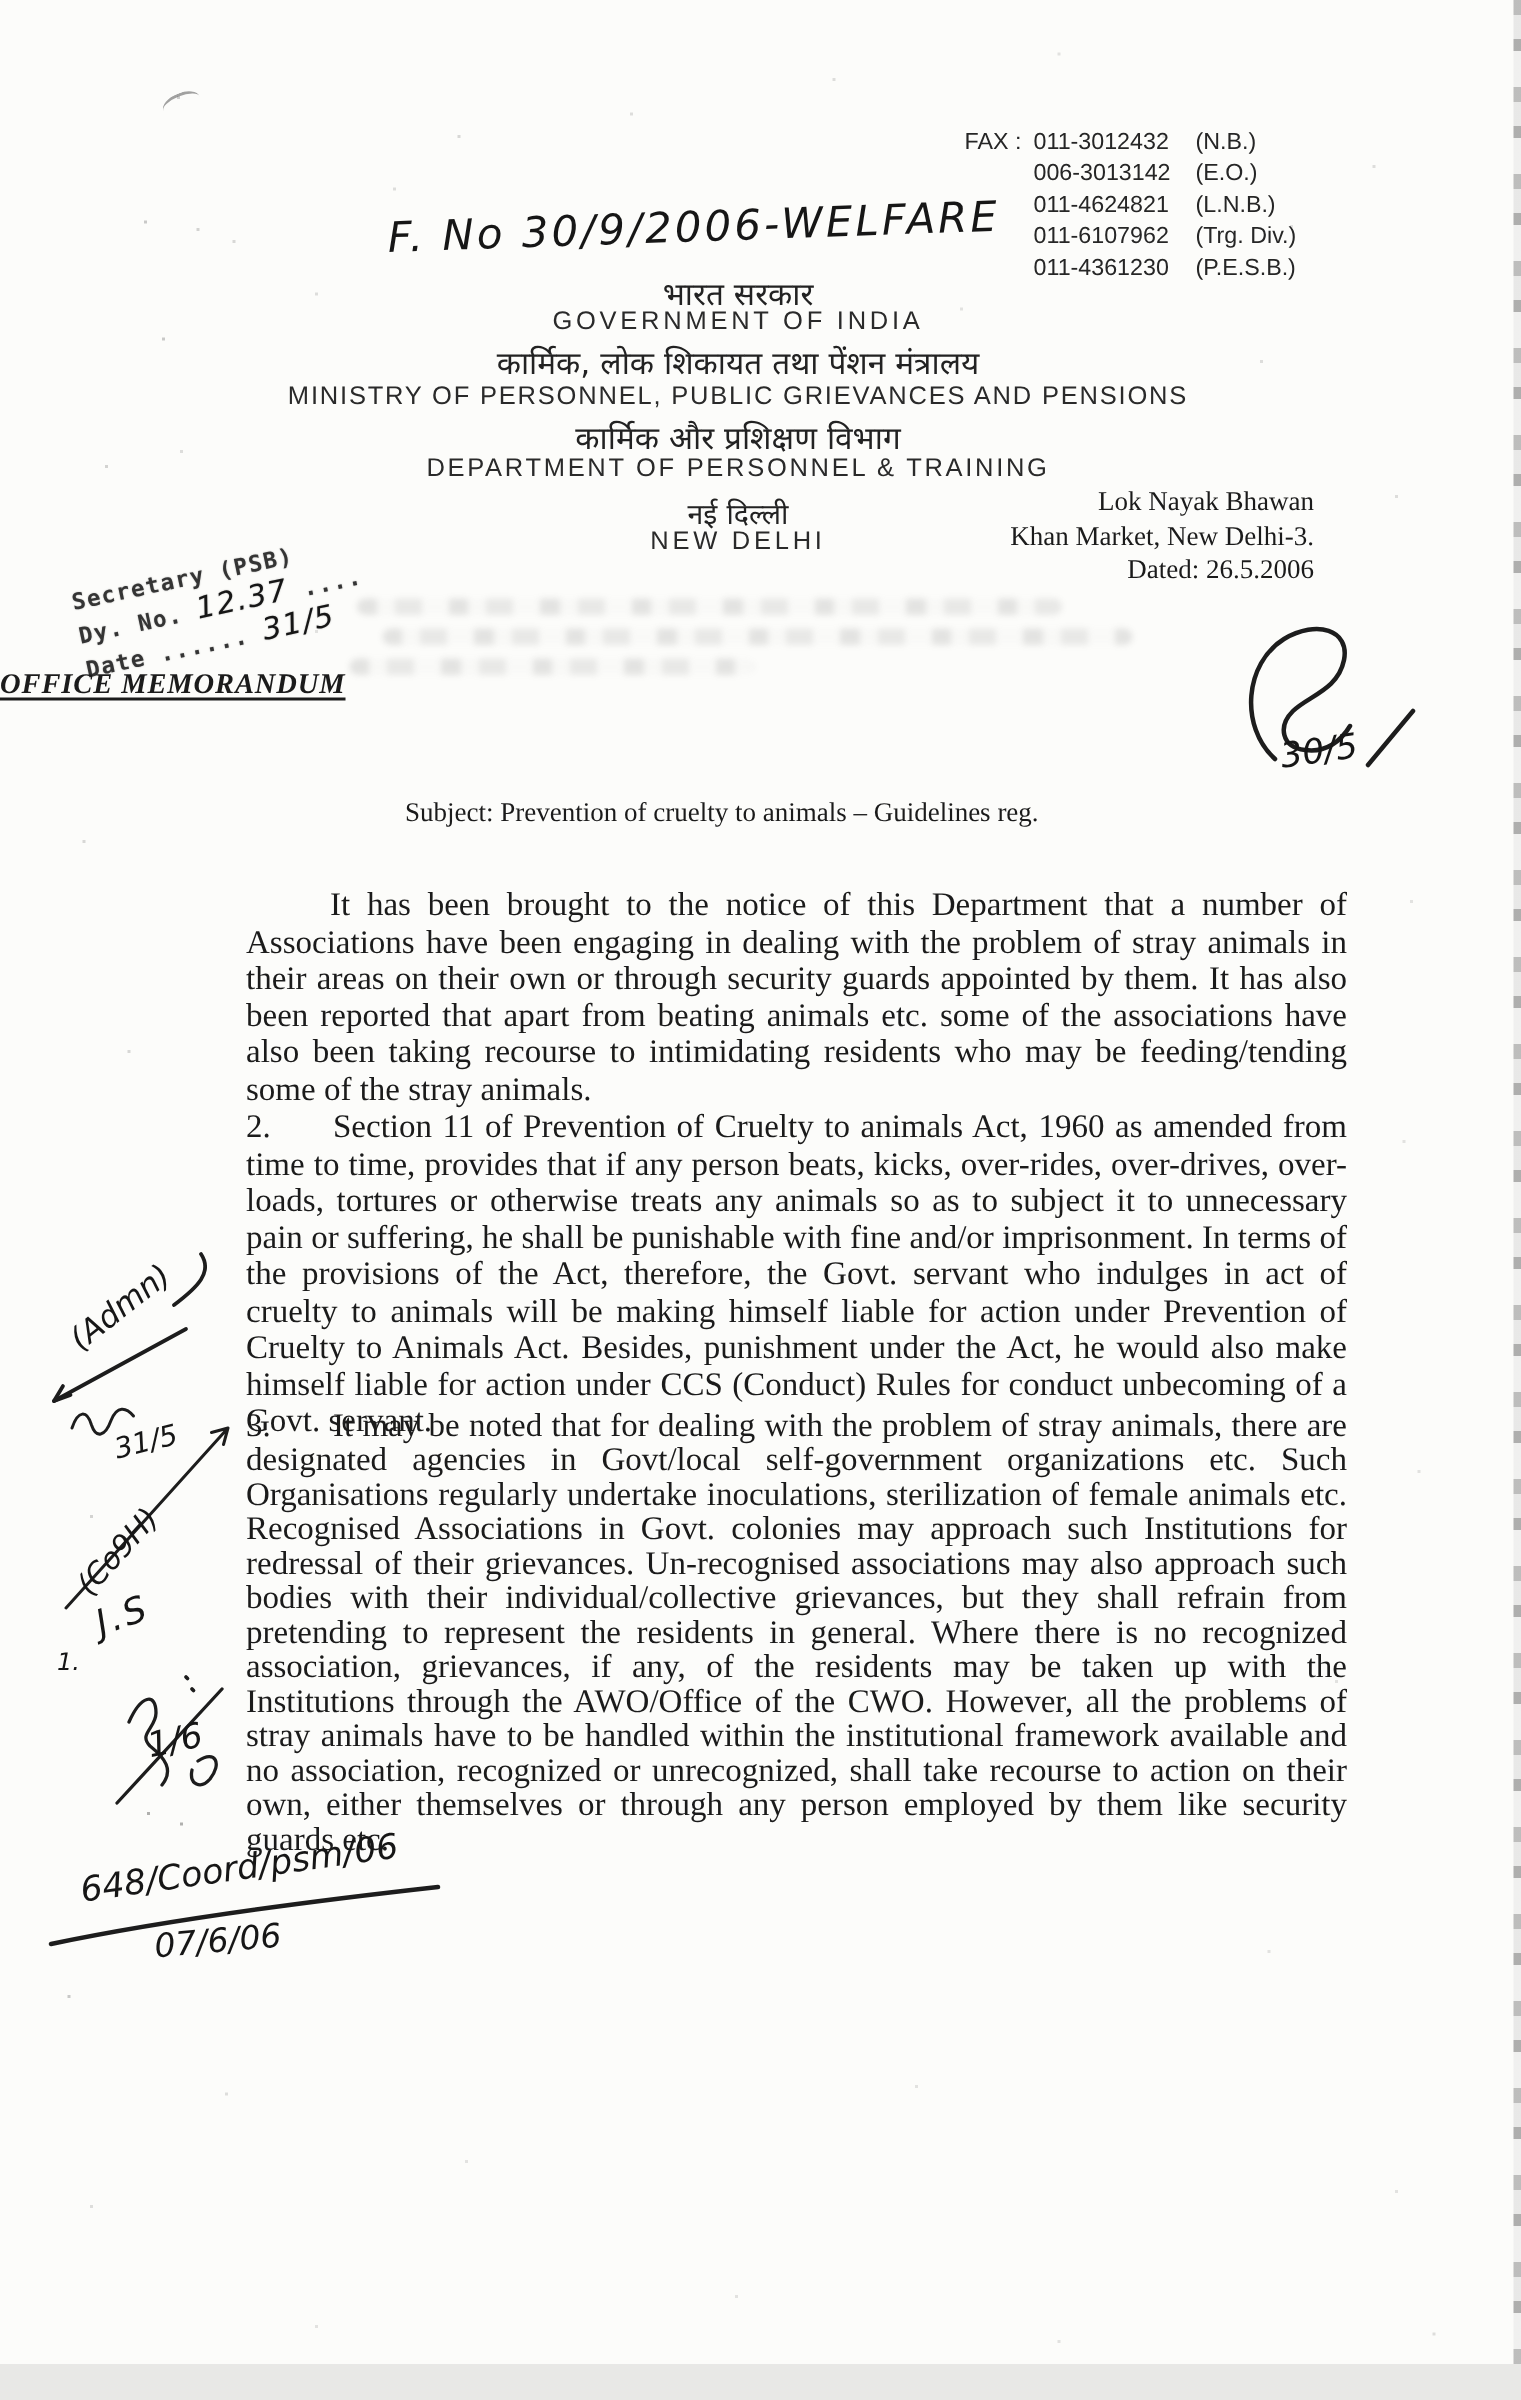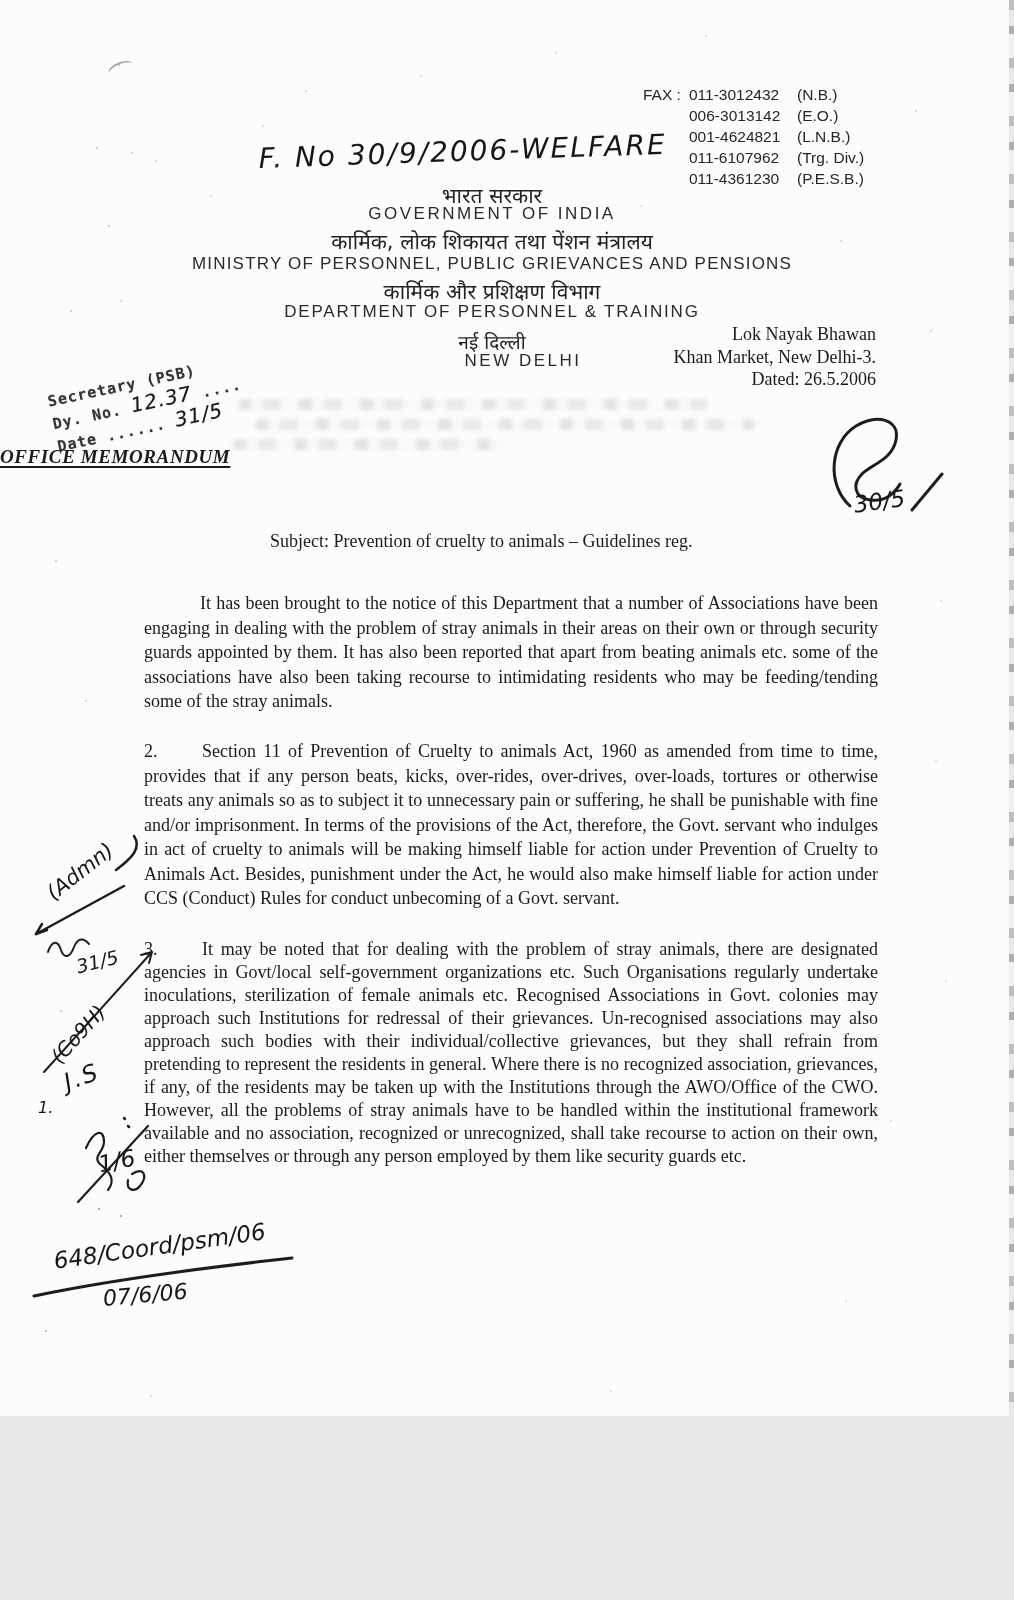--- a/index.html
+++ b/index.html
@@ -1,18 +1,18 @@
 <!DOCTYPE html>
 <html><head>
 <meta charset="utf-8">
 <style>
   html,body{margin:0;padding:0;background:#e8e8e6;}
   .page{
     position:relative;
-    width:1014px;height:1416px;
+    width:1014px;height:1576px;
     margin:0 auto;
     background:#fcfcfa;
     overflow:hidden;
     font-family:"Liberation Serif", serif;
     color:#1b1b1b;
   }
   .abs{position:absolute;}
 
   
   #fax{left:643px;top:84px;font-family:"Liberation Sans",sans-serif;font-size:15.5px;line-height:21px;color:#262626;}
@@ -34,21 +34,21 @@
   .lh{left:0;width:984px;text-align:center;white-space:nowrap;}
   .lh-hi{font-family:"DejaVu Sans",sans-serif;font-size:21px;color:#222;}
   .lh-en{font-family:"Liberation Sans",sans-serif;font-size:17px;color:#2a2a2a;}
   #lh1{top:181px;}
   #lh2{top:204px;letter-spacing:2.5px;}
   #lh3{top:227px;}
   #lh4{top:254px;letter-spacing:1.2px;}
   #lh5{top:277px;}
   #lh6{top:302px;letter-spacing:1.8px;}
   #lh7{top:329px;font-size:19px;}
-  #lh8{top:351px;letter-spacing:2.5px;padding-left:31px;}
+  #lh8{top:351px;letter-spacing:2.5px;}
 
   
   #address{right:138px;top:323px;text-align:right;font-size:18px;line-height:22.5px;}
 
   
   #stamp{
     left:46px;top:392px;width:250px;
     font-family:"DejaVu Sans Mono",monospace;
     font-weight:bold;font-size:15px;line-height:21px;
     color:rgba(35,35,35,.88);
@@ -71,21 +71,21 @@
 
   
   #title{left:0;top:446px;width:1014px;text-align:left;font-style:italic;}
   #title span{
     font-weight:bold;font-size:19px;letter-spacing:.6px;
     text-decoration:underline;text-decoration-thickness:2px;text-underline-offset:3px;
   }
   #subject{left:270px;top:531px;font-weight:normal;font-size:18px;}
 
   
-  .para{left:144px;width:734px;font-size:18px;line-height:24.5px;text-align:justify;}
+  .para{left:164px;width:734px;font-size:22px;line-height:24.5px;text-align:justify;}
   #para1{top:591px;text-indent:56px;}
   #para2{top:739px;}
   #para3{top:938px;line-height:23px;}
   .pnum{display:inline-block;width:58px;}
 
   
   #admn{left:42px;top:886px;font-size:21px;transform:rotate(-38deg);}
   #m315{left:74px;top:956px;font-size:19px;transform:rotate(-14deg);}
   #coord{left:46px;top:1052px;font-size:20px;transform:rotate(-48deg);}
   #js{left:60px;top:1070px;font-size:24px;transform:rotate(-20deg);letter-spacing:2px;}
@@ -137,21 +137,21 @@
       <span class="fax-num">011-3012432</span>
       <span>(N.B.)</span>
     </div>
     <div class="fax-row">
       <span class="fax-label"></span>
       <span class="fax-num">006-3013142</span>
       <span>(E.O.)</span>
     </div>
     <div class="fax-row">
       <span class="fax-label"></span>
-      <span class="fax-num">001-4624821</span>
+      <span class="fax-num">011-4624821</span>
       <span>(L.N.B.)</span>
     </div>
     <div class="fax-row">
       <span class="fax-label"></span>
       <span class="fax-num">011-6107962</span>
       <span>(Trg. Div.)</span>
     </div>
     <div class="fax-row">
       <span class="fax-label"></span>
       <span class="fax-num">011-4361230</span>

